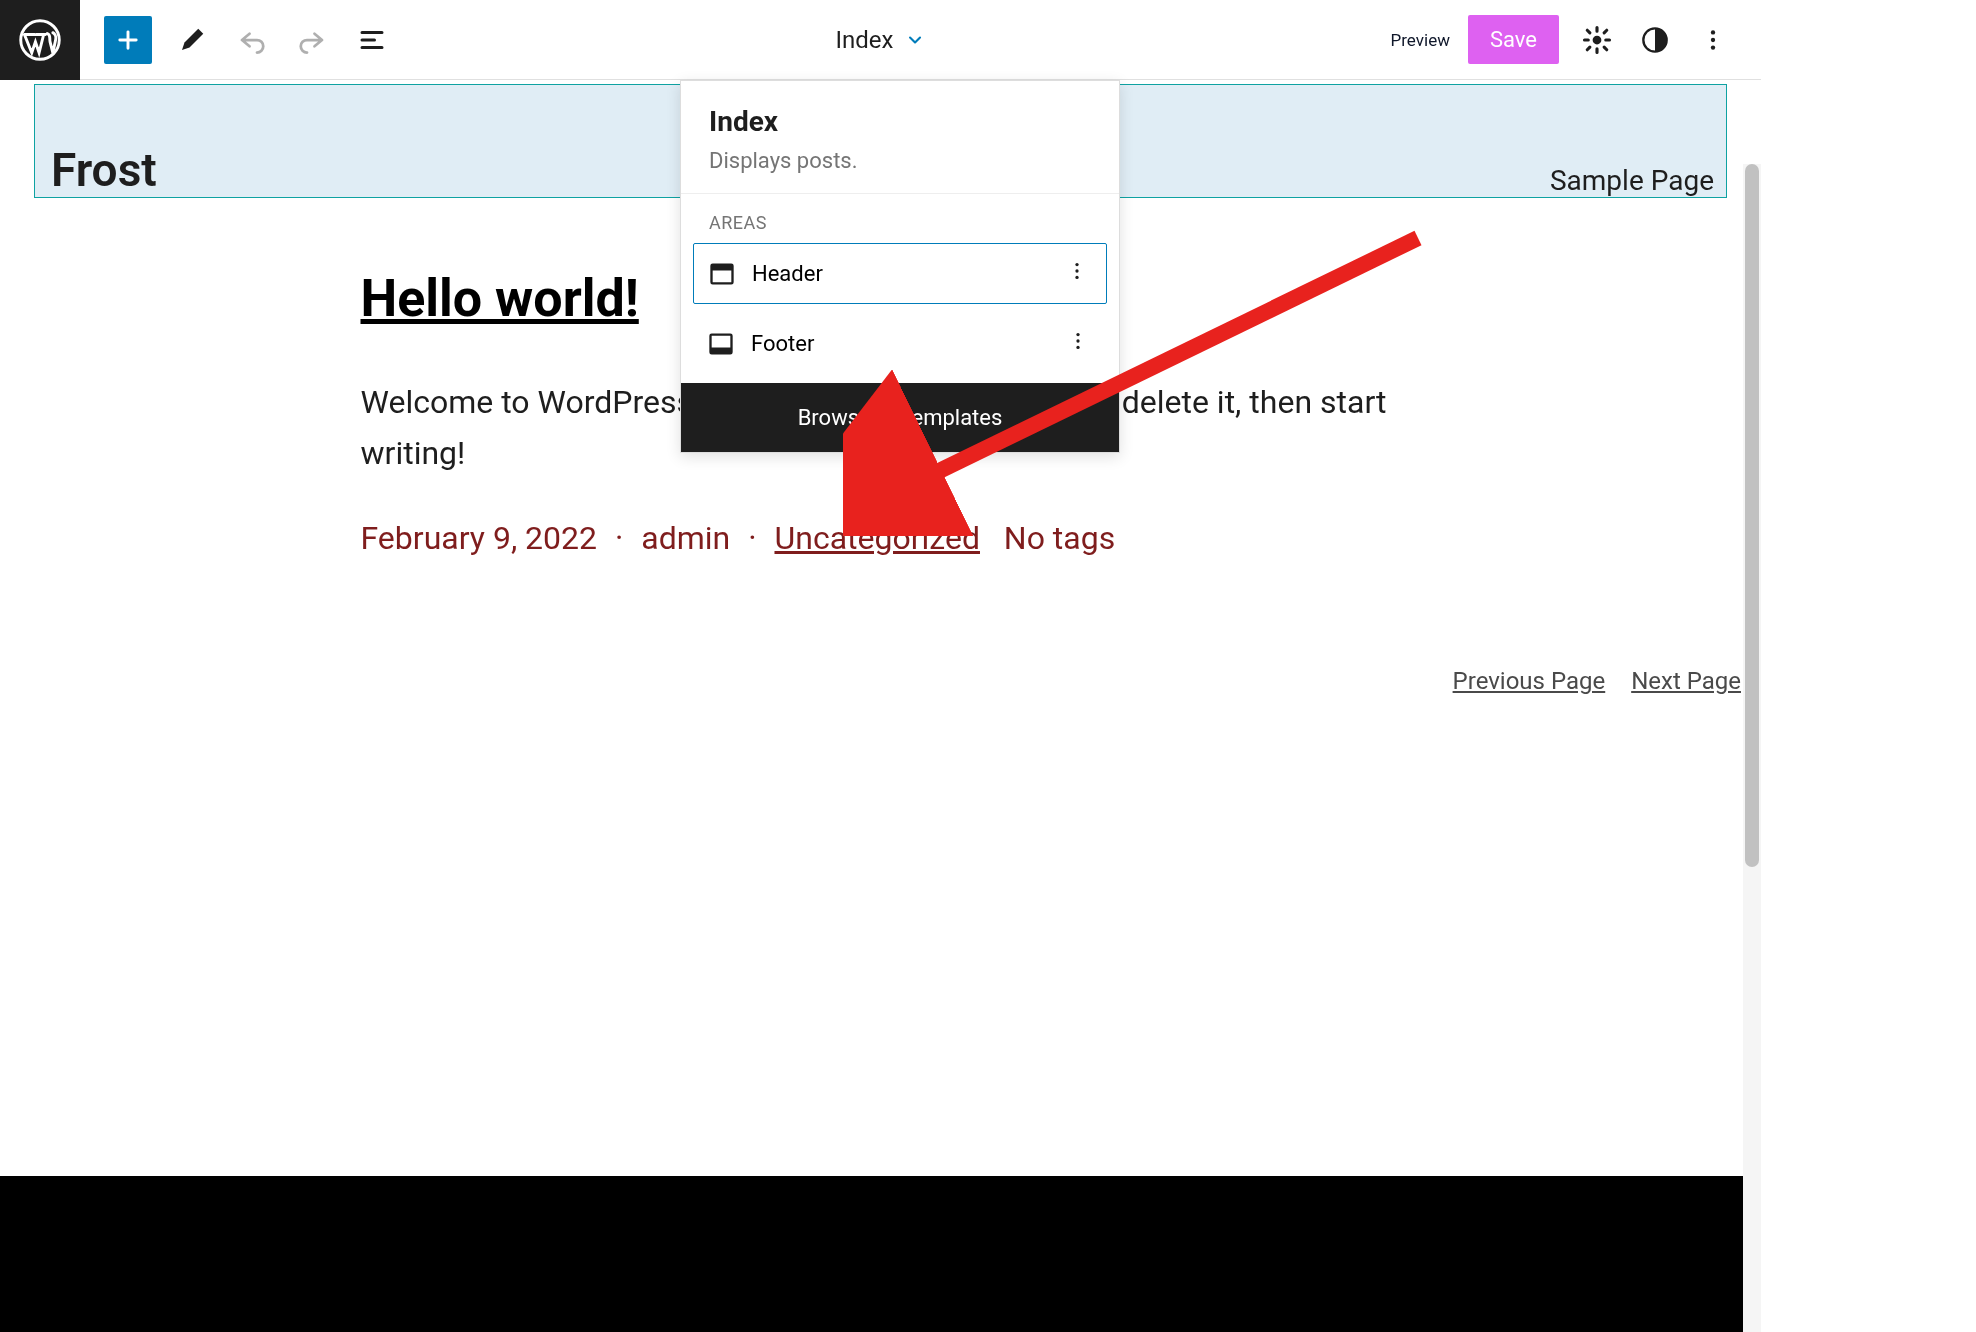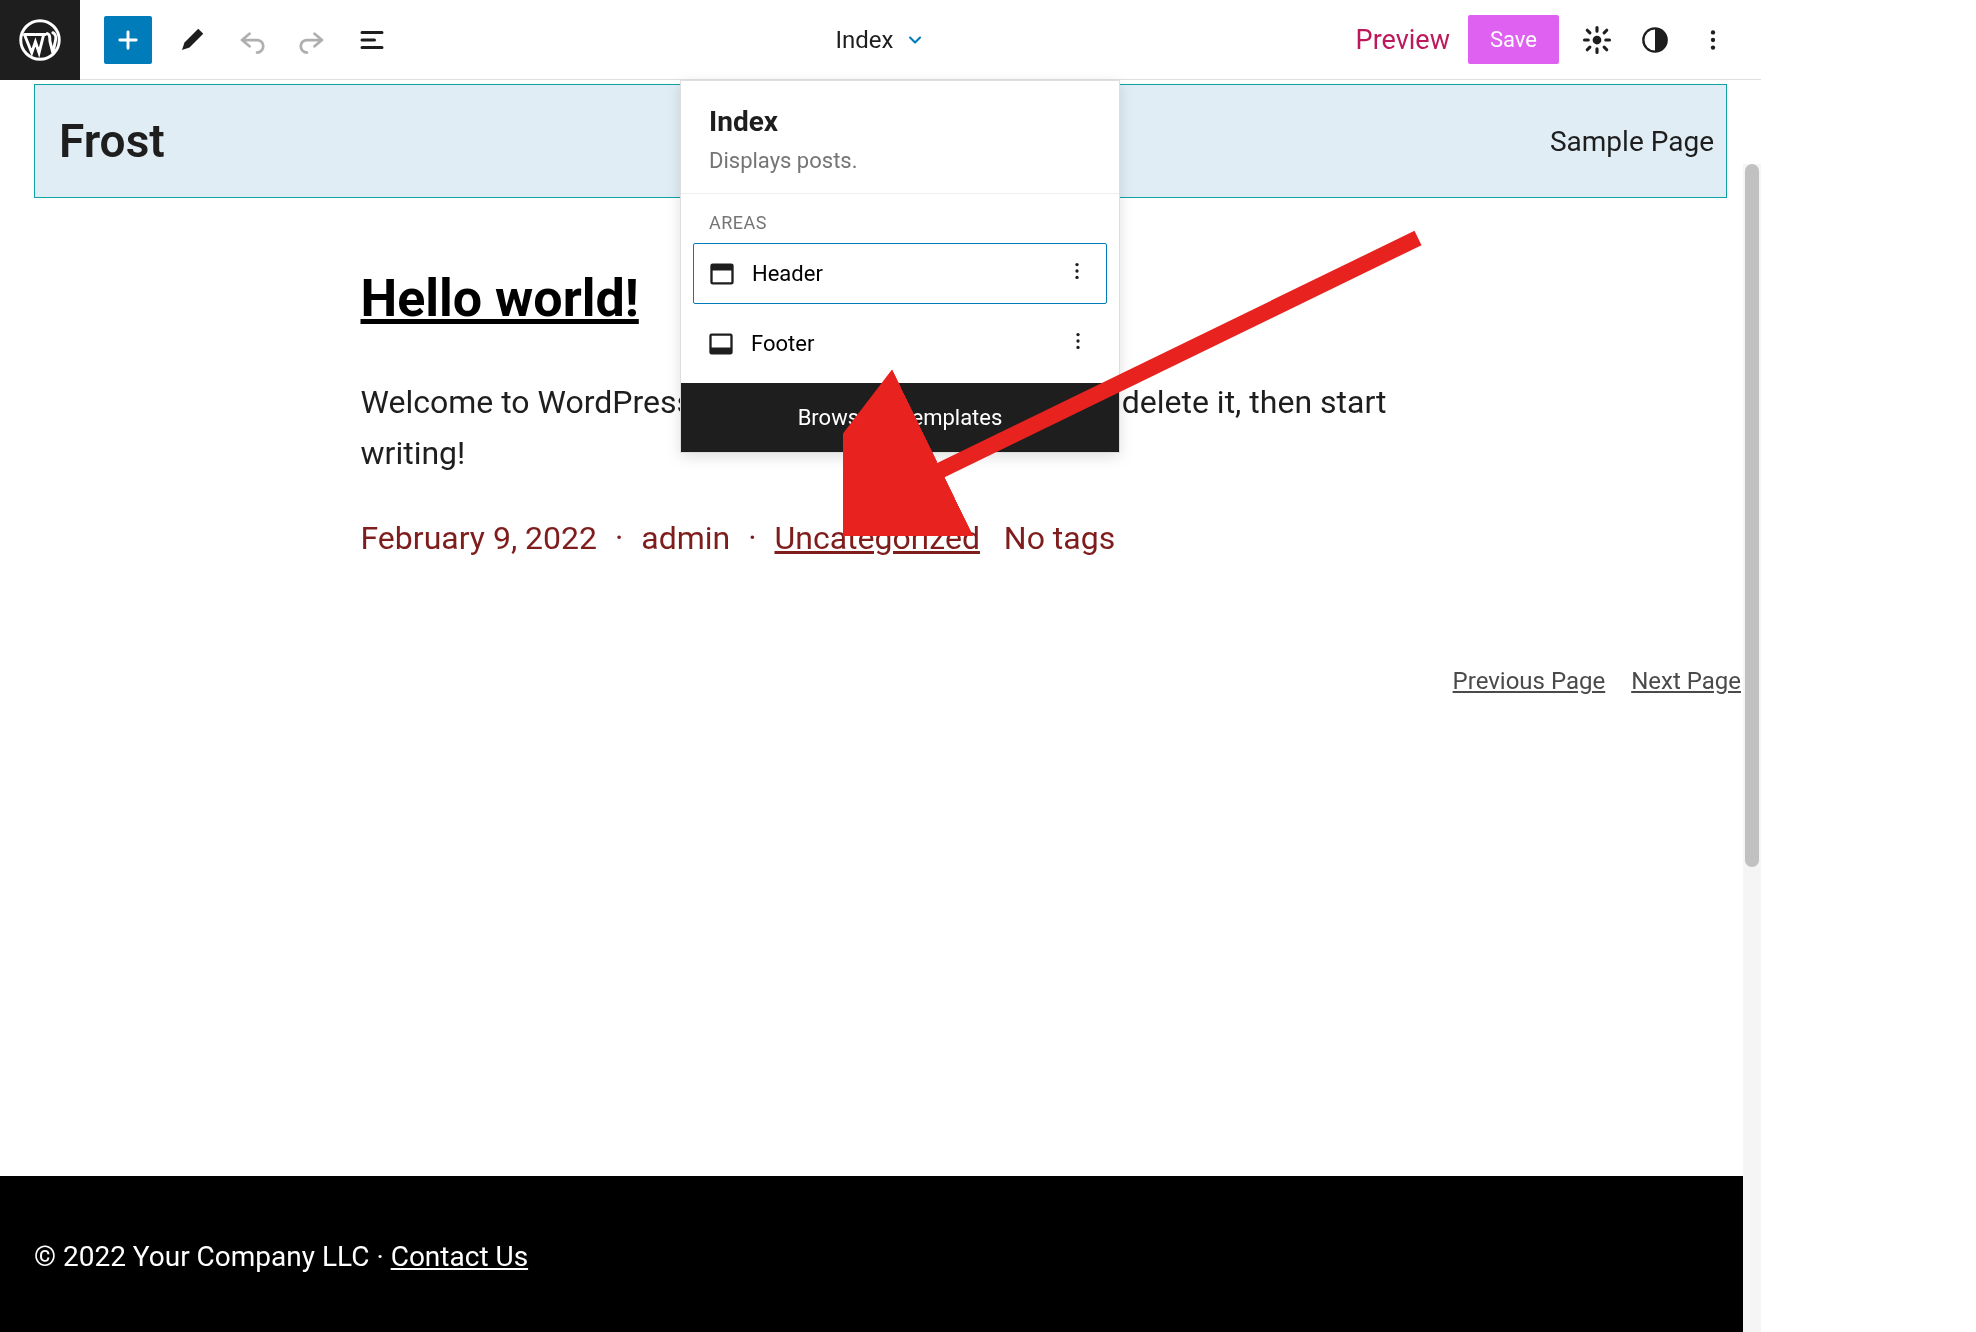--- a/index.html
+++ b/index.html
@@ -10,26 +10,26 @@
 .topbar { height: 80px; display: flex; align-items: center; border-bottom: 1px solid #e0e0e0; position: relative; z-index: 5; }
 .wp-logo { width: 80px; height: 80px; background: #1e1e1e; display: flex; align-items: center; justify-content: center; }
 .toolbar-left { display: flex; align-items: center; gap: 20px; padding-left: 24px; }
 .add-btn { width: 48px; height: 48px; background: #007cba; display: flex; align-items: center; justify-content: center; border-radius: 2px; cursor: pointer; }
 .icon-btn { width: 40px; height: 40px; display: flex; align-items: center; justify-content: center; cursor: pointer; }
 .disabled svg { opacity: 0.35; }
 
 .center-title { position: absolute; left: 50%; transform: translateX(-50%); display: flex; align-items: center; gap: 12px; cursor: pointer; font-size: 24px; color: #1e1e1e; }
 
 .toolbar-right { margin-left: auto; display: flex; align-items: center; gap: 18px; padding-right: 28px; }
-.preview-link { color: #be185d; font-size: 27px; cursor: pointer; }
+.preview-link { color: #0f172a; font-size: 17px; cursor: pointer; }
 .save-btn { background: #d946ef; color: #fff; padding: 12px 22px; font-size: 22px; border-radius: 2px; cursor: pointer; opacity: 0.85; }
 
 .canvas { position: relative; height: calc(100% - 80px); background: #fff; }
 
-.header-block { margin: 4px 34px 0 34px; border: 1px solid #0ea2a2; background: #e0edf5; height: 114px; display: flex; align-items: center; justify-content: space-between; padding: 0 12px 0 24px; }
+.header-block { margin: 4px 34px 0 34px; border: 1px solid #0ea2a2; background: #e0edf5; height: 114px; display: flex; align-items: flex-end; justify-content: space-between; padding: 0 12px 0 16px; }
 .site-title { font-size: 46px; font-weight: 600; color: #1e1e1e; }
 .nav-link { font-size: 28px; color: #1e1e1e; }
 
 .post { margin: 70px auto 0; width: 1040px; }
 .post-title { font-size: 52px; font-weight: 700; text-decoration: underline; margin-bottom: 48px; }
 .post-excerpt { font-size: 32px; line-height: 1.6; color: #1e1e1e; margin-bottom: 40px; }
 .post-meta { font-size: 32px; color: #7f1d1d; }
 .post-meta .ul { text-decoration: underline; }
 .dot { margin: 0 10px; }
 
@@ -149,23 +149,20 @@
         &nbsp;&nbsp;<span>No tags</span>
       </div>
     </div>
 
     <div class="pagination">
       <span>Previous Page</span>
       <span>Next Page</span>
     </div>
 
     <div class="footer-block">
-      <div>
-        <span>© 2022 Your Company LLC · </span><span class="ul">Contact Us</span>
-      </div>
     </div>
 
     <div class="scrollbar-track">
       <div class="scrollbar-thumb"></div>
     </div>
   </div>
 
   <div class="dropdown">
     <div class="dd-head">
       <div class="dd-title">Index</div>

